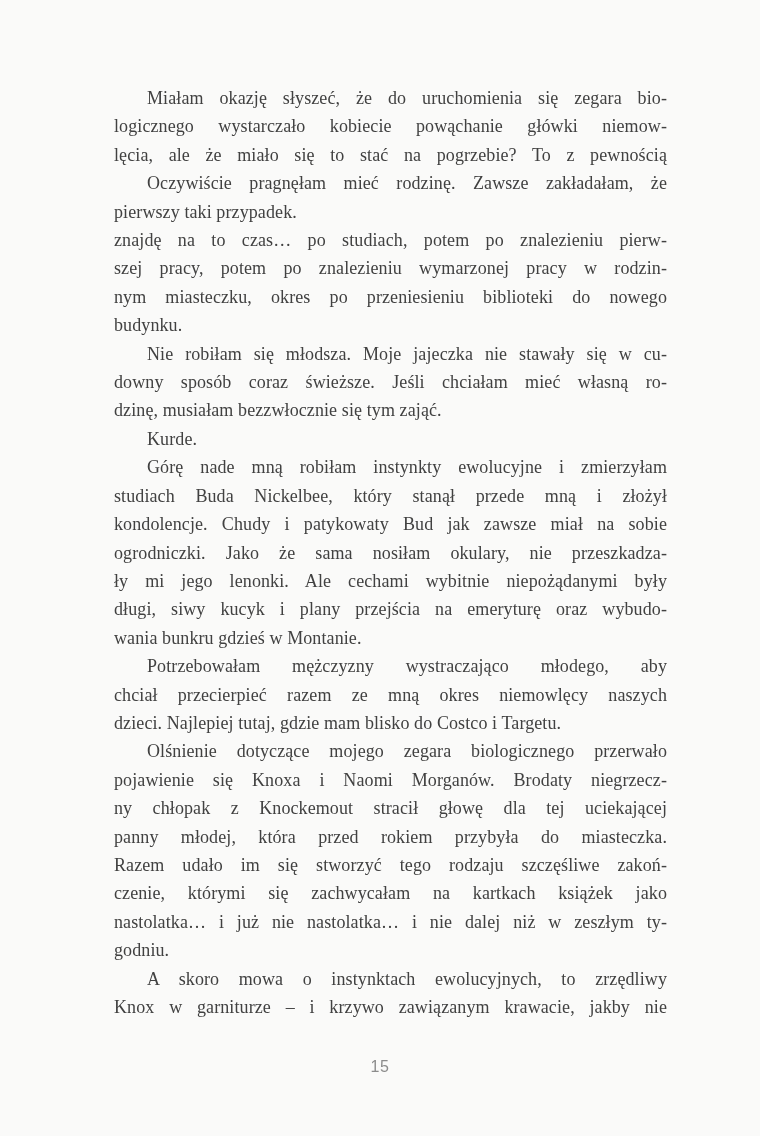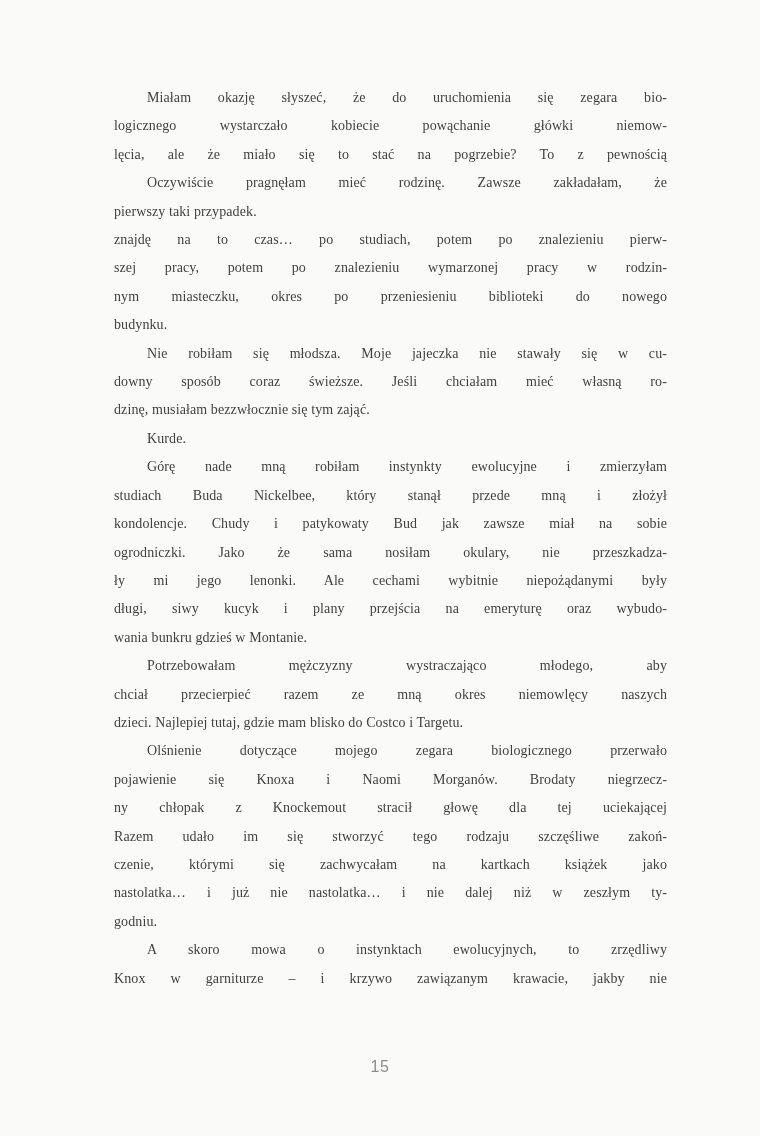--- a/index.html
+++ b/index.html
@@ -14,21 +14,21 @@
     background: #fafaf9;
     overflow: hidden;
     font-family: "Liberation Serif", "DejaVu Serif", serif;
   }
   .text-block {
     position: absolute;
     left: 114px;
     top: 84px;
     width: 553px;
     color: #414141;
-    font-size: 14px;
+    font-size: 18px;
     line-height: 28.4px;
     letter-spacing: 0.1px;
   }
   .line {
     text-align: justify;
     text-align-last: justify;
     -moz-text-align-last: justify;
     white-space: normal;
   }
   .line.first {
@@ -74,20 +74,21 @@
       <div class="line">ogrodniczki. Jako że sama nosiłam okulary, nie przeszkadza-</div>
       <div class="line">ły mi jego lenonki. Ale cechami wybitnie niepożądanymi były</div>
       <div class="line">długi, siwy kucyk i plany przejścia na emeryturę oraz wybudo-</div>
       <div class="line end">wania bunkru gdzieś w Montanie.</div>
       <div class="line first">Potrzebowałam mężczyzny wystraczająco młodego, aby</div>
       <div class="line">chciał przecierpieć razem ze mną okres niemowlęcy naszych</div>
       <div class="line end">dzieci. Najlepiej tutaj, gdzie mam blisko do Costco i Targetu.</div>
       <div class="line first">Olśnienie dotyczące mojego zegara biologicznego przerwało</div>
       <div class="line">pojawienie się Knoxa i Naomi Morganów. Brodaty niegrzecz-</div>
       <div class="line">ny chłopak z Knockemout stracił głowę dla tej uciekającej</div>
+      <div class="line">panny młodej, która przed rokiem przybyła do miasteczka.</div>
       <div class="line">Razem udało im się stworzyć tego rodzaju szczęśliwe zakoń-</div>
       <div class="line">czenie, którymi się zachwycałam na kartkach książek jako</div>
       <div class="line">nastolatka… i już nie nastolatka… i nie dalej niż w zeszłym ty-</div>
       <div class="line end">godniu.</div>
       <div class="line first">A skoro mowa o instynktach ewolucyjnych, to zrzędliwy</div>
       <div class="line">Knox w garniturze – i krzywo zawiązanym krawacie, jakby nie</div>
     </div>
   <div class="page-number">15</div>
 </div>
 

